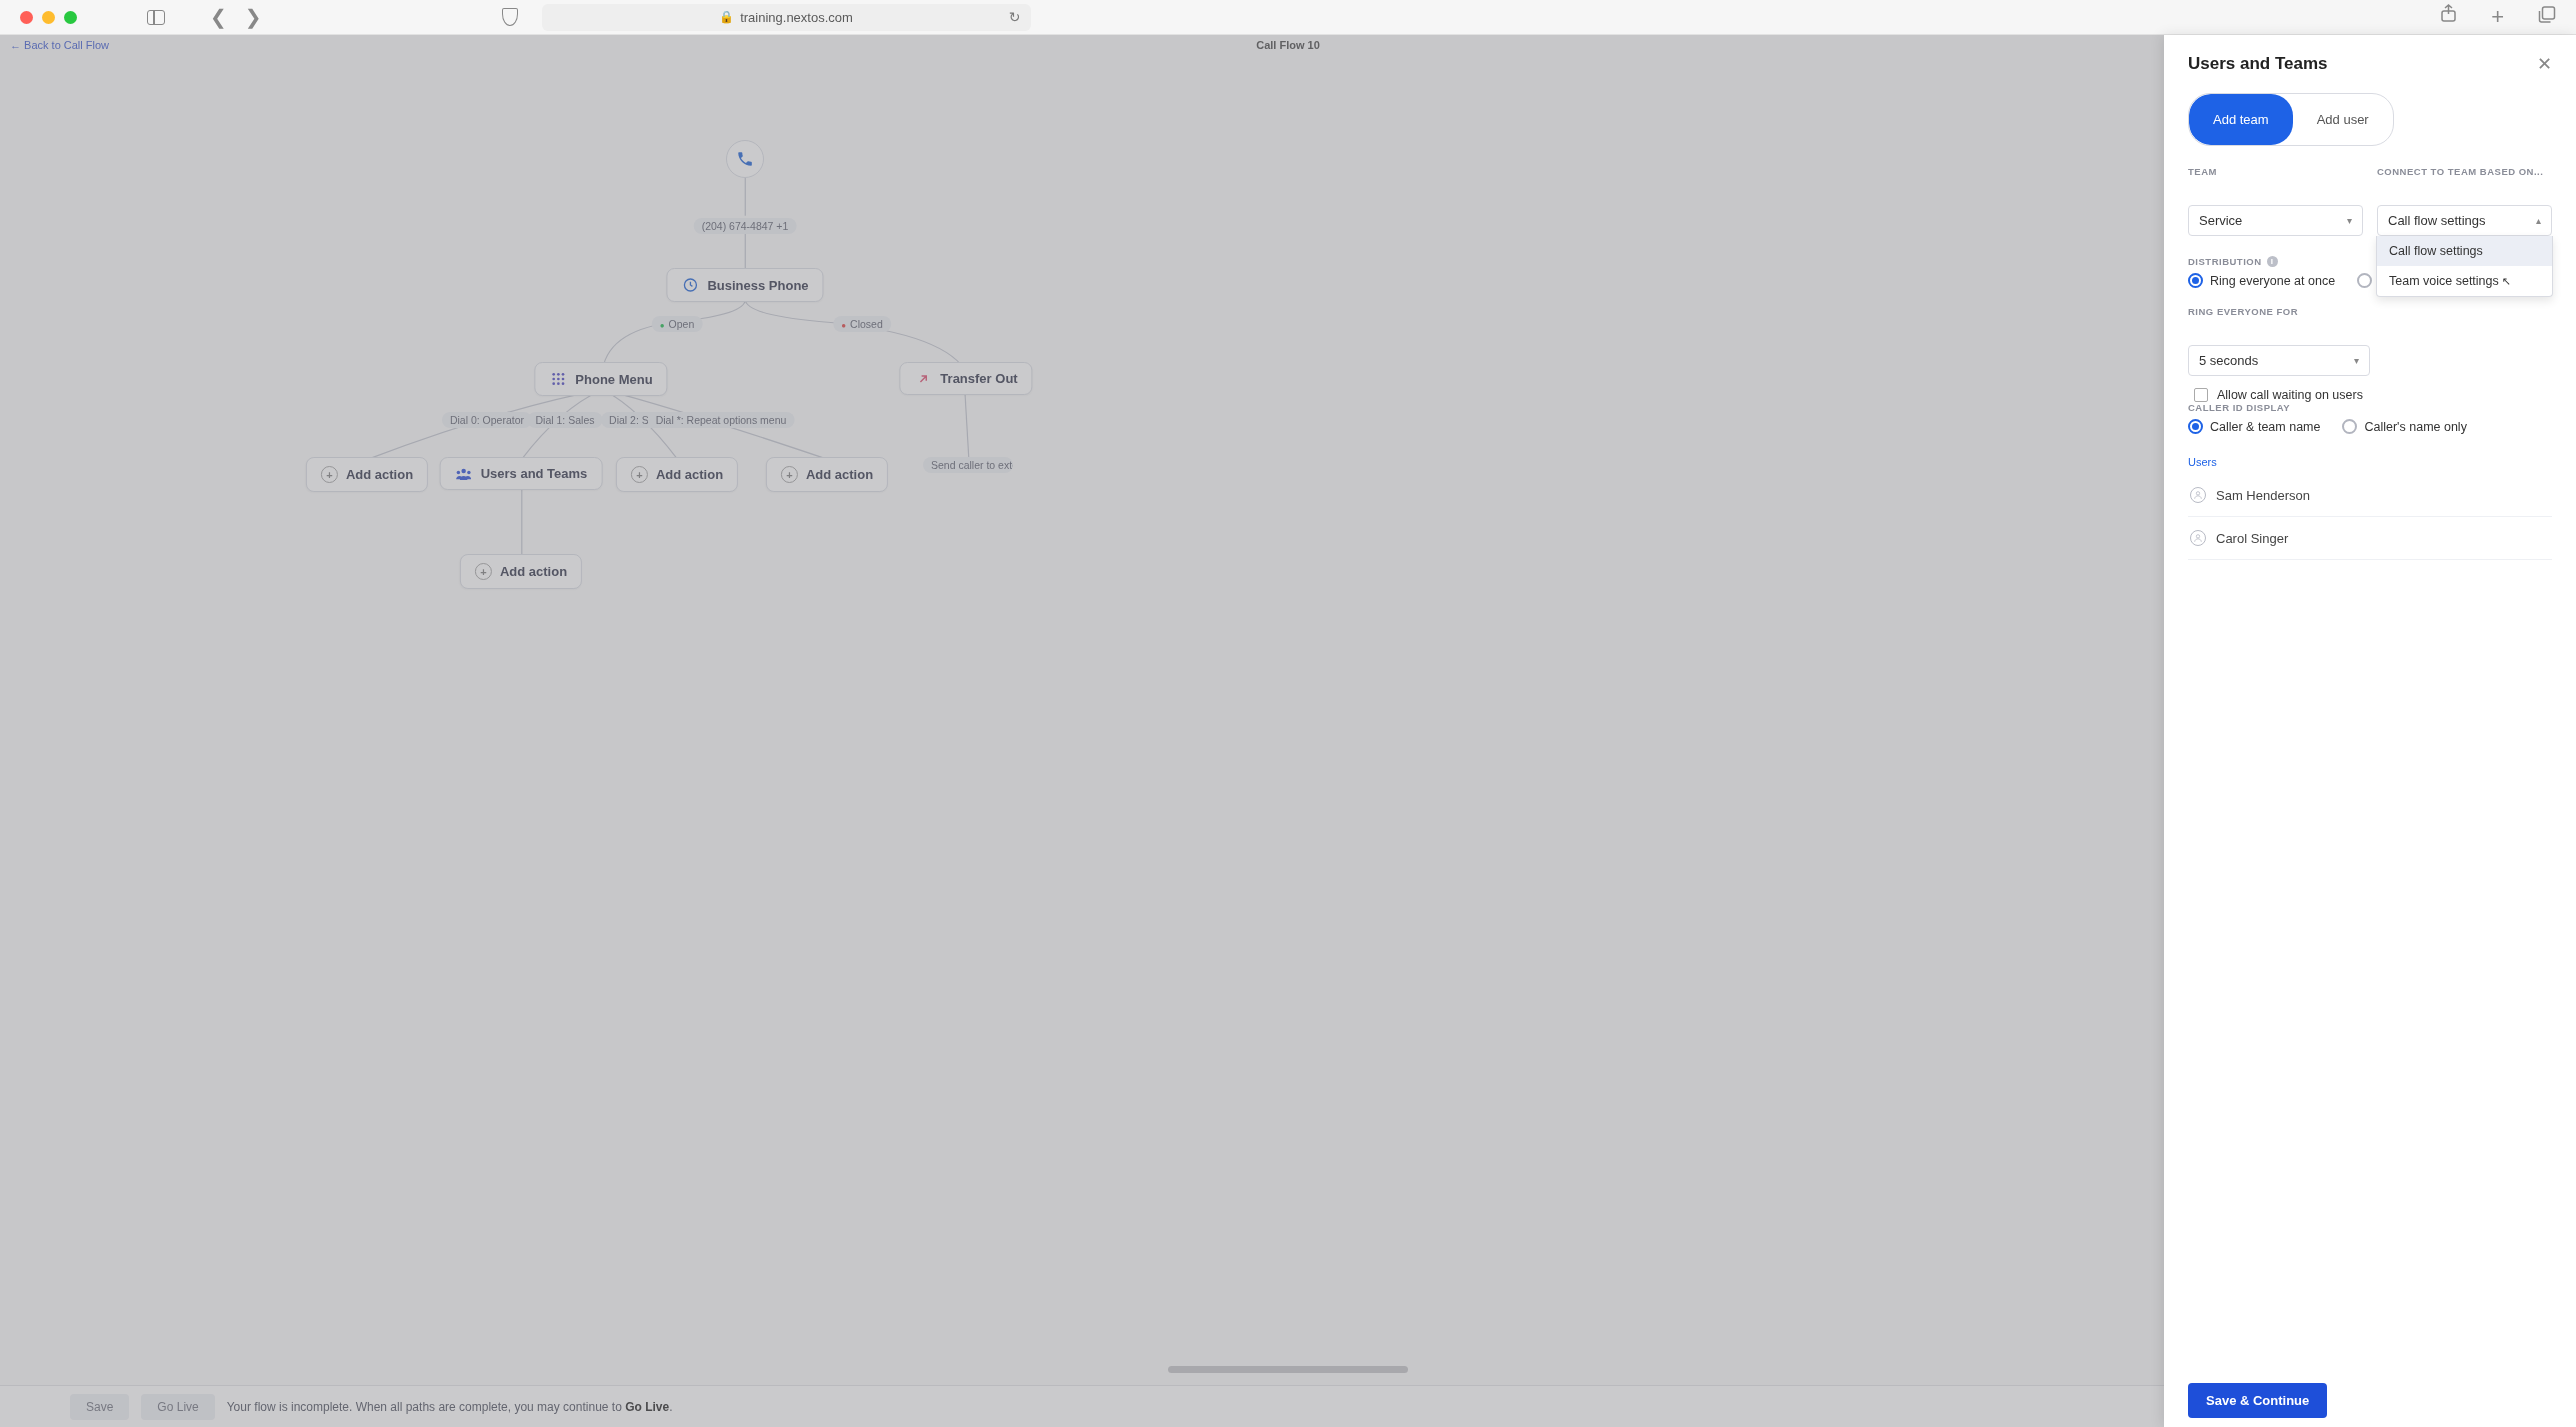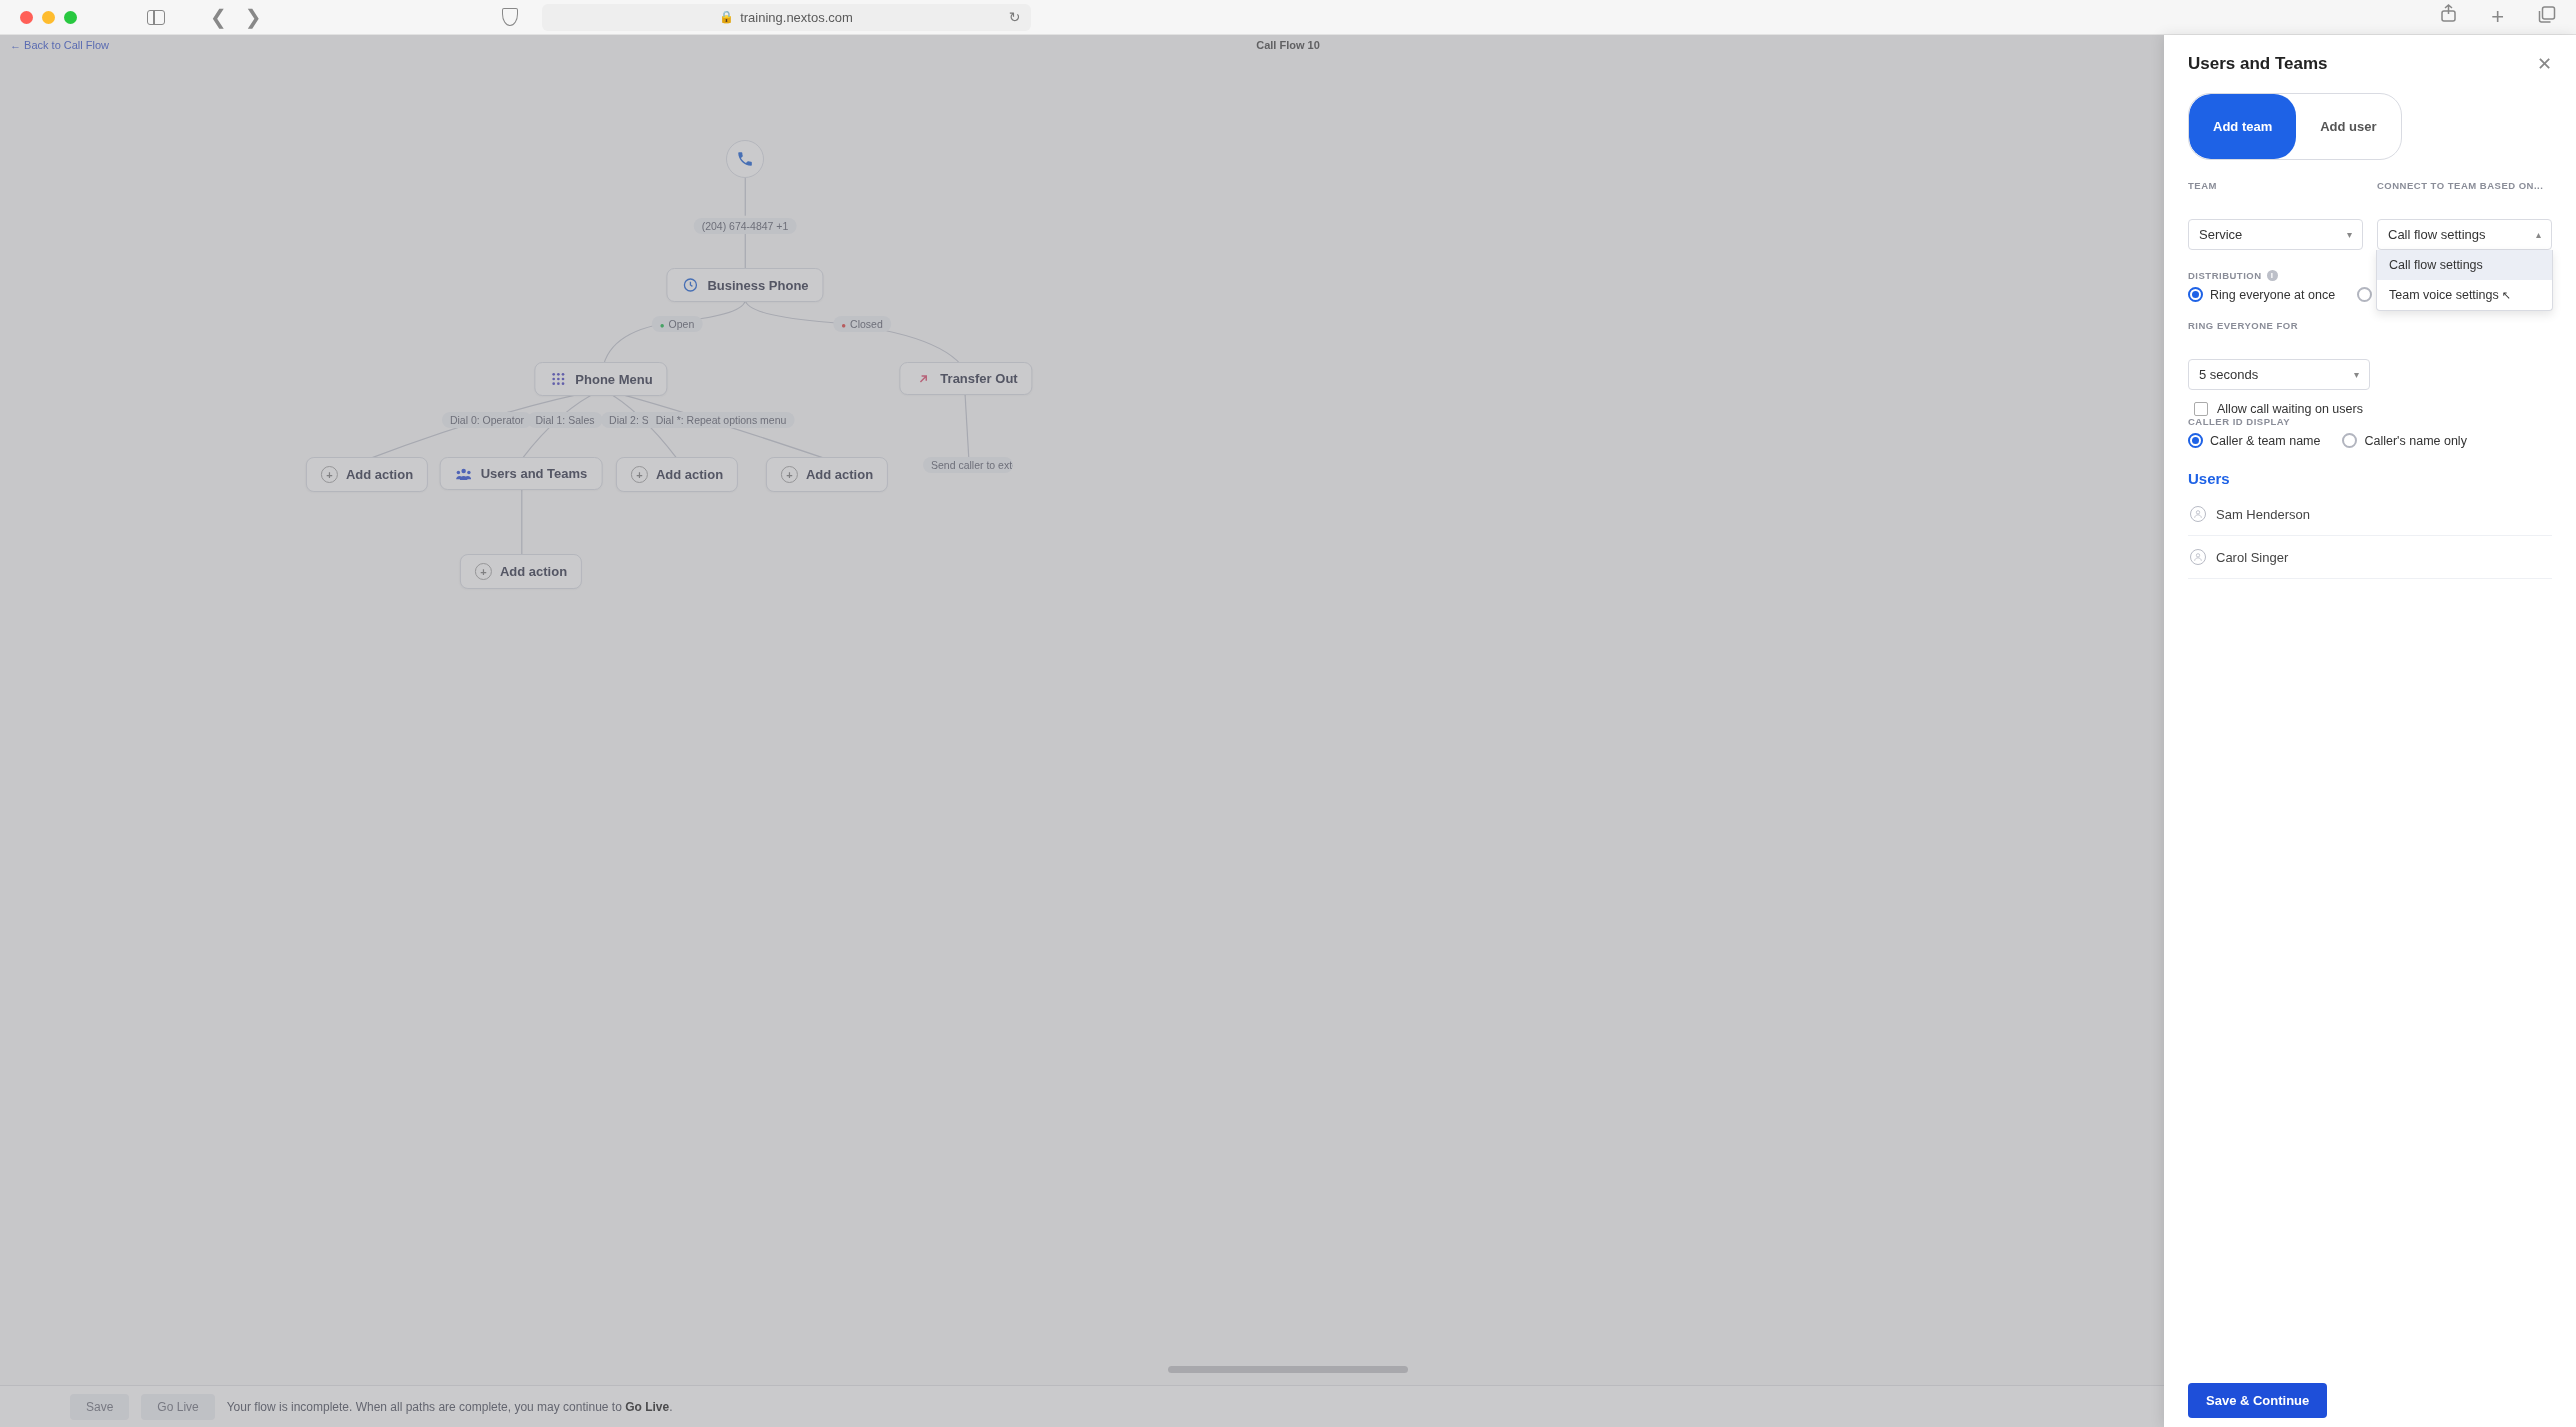--- a/index.html
+++ b/index.html
@@ -128,36 +128,36 @@
     box-shadow: -2px 0 12px rgba(0,0,0,0.1);
   }
   .drawer-head {
     padding: 18px 24px 0;
     display:flex; align-items:center; justify-content:space-between;
   }
   .drawer-head h2 { font-size:17px; color:#222;}
   .drawer-head .x { font-size:18px; color:#888; cursor:pointer;}
   .drawer-body { padding: 18px 24px 10px; flex:1; overflow:visible; }
   .seg-tabs { display:flex; border:1px solid #d9dbe2; border-radius:22px; overflow:hidden; width: fit-content;}
-  .seg-tabs .tab { padding:25px 24px; font-size:13px; font-weight:700; color:#555;}
+  .seg-tabs .tab { padding:18px 24px; font-size:13px; font-weight:400; color:#555;}
   .seg-tabs .tab.active { background:#1e62e6; color:#fff; border-radius:22px;}
   .form-row { display:flex; gap:14px; margin-top:20px;}
   .field { flex:1; position:relative;}
   .field-label { font-size:9.5px; letter-spacing:0.5px; color:#8a8d98; text-transform:uppercase; font-weight:600; margin-bottom:4px; display:flex; align-items:center; gap:5px;}
   .field-label .info { width:11px;height:11px;border-radius:50%;background:#bcbfc8;color:#fff;font-size:8px;display:inline-flex;align-items:center;justify-content:center;}
   .sel { border:1px solid #d9dbe2; border-radius:4px; padding:7px 10px; font-size:13px; color:#333; display:flex; justify-content:space-between; align-items:center; background:#fff;margin-top:28px;}
   .sel .caret { font-size:10px; color:#888;}
   .radios { display:flex; gap:22px; margin-top:6px;}
   .radio { display:flex; align-items:center; gap:7px; font-size:12.5px; color:#333;}
   .r-outer { width:15px;height:15px;border:2px solid #1e62e6;border-radius:50%;display:inline-flex;align-items:center;justify-content:center;}
   .r-outer.off { border-color:#b2b5bf;}
   .r-inner { width:7px;height:7px;background:#1e62e6;border-radius:50%;}
   .cb2 { display:flex; align-items:center; gap:9px; font-size:12.5px; color:#333; margin-top:6px;}
   .cb2 .box { width:14px;height:14px;border:1.5px solid #aaa;border-radius:2px;}
-  .section-h { font-size:15px; font-weight:700; color:#1e62e6; margin-top:22px;}
+  .section-h { font-size:11px; font-weight:400; color:#1e62e6; margin-top:22px;}
   .user-list { margin-top:6px;}
   .user-row { display:flex;align-items:center;gap:10px;padding:13px 2px;border-bottom:1px solid #eef0f4;font-size:13px;color:#444;}
   .user-row .uicon { width:16px;height:16px;border:1.2px solid #b8bbc5;border-radius:50%;display:inline-flex;align-items:center;justify-content:center;font-size:10px;color:#b8bbc5;}
   .drawer-foot { padding:14px 24px 18px; }
   .btn-primary { background:#1e4fd9; color:#fff; font-size:13px; font-weight:600; padding:10px 18px; border-radius:4px;}
 
   .dropdown-pop {
     position:absolute; top:100%; left:-1px; right:-1px;
     background:#fff; border:1px solid #d9dbe2; border-top:none;
     border-radius:0 0 4px 4px;

